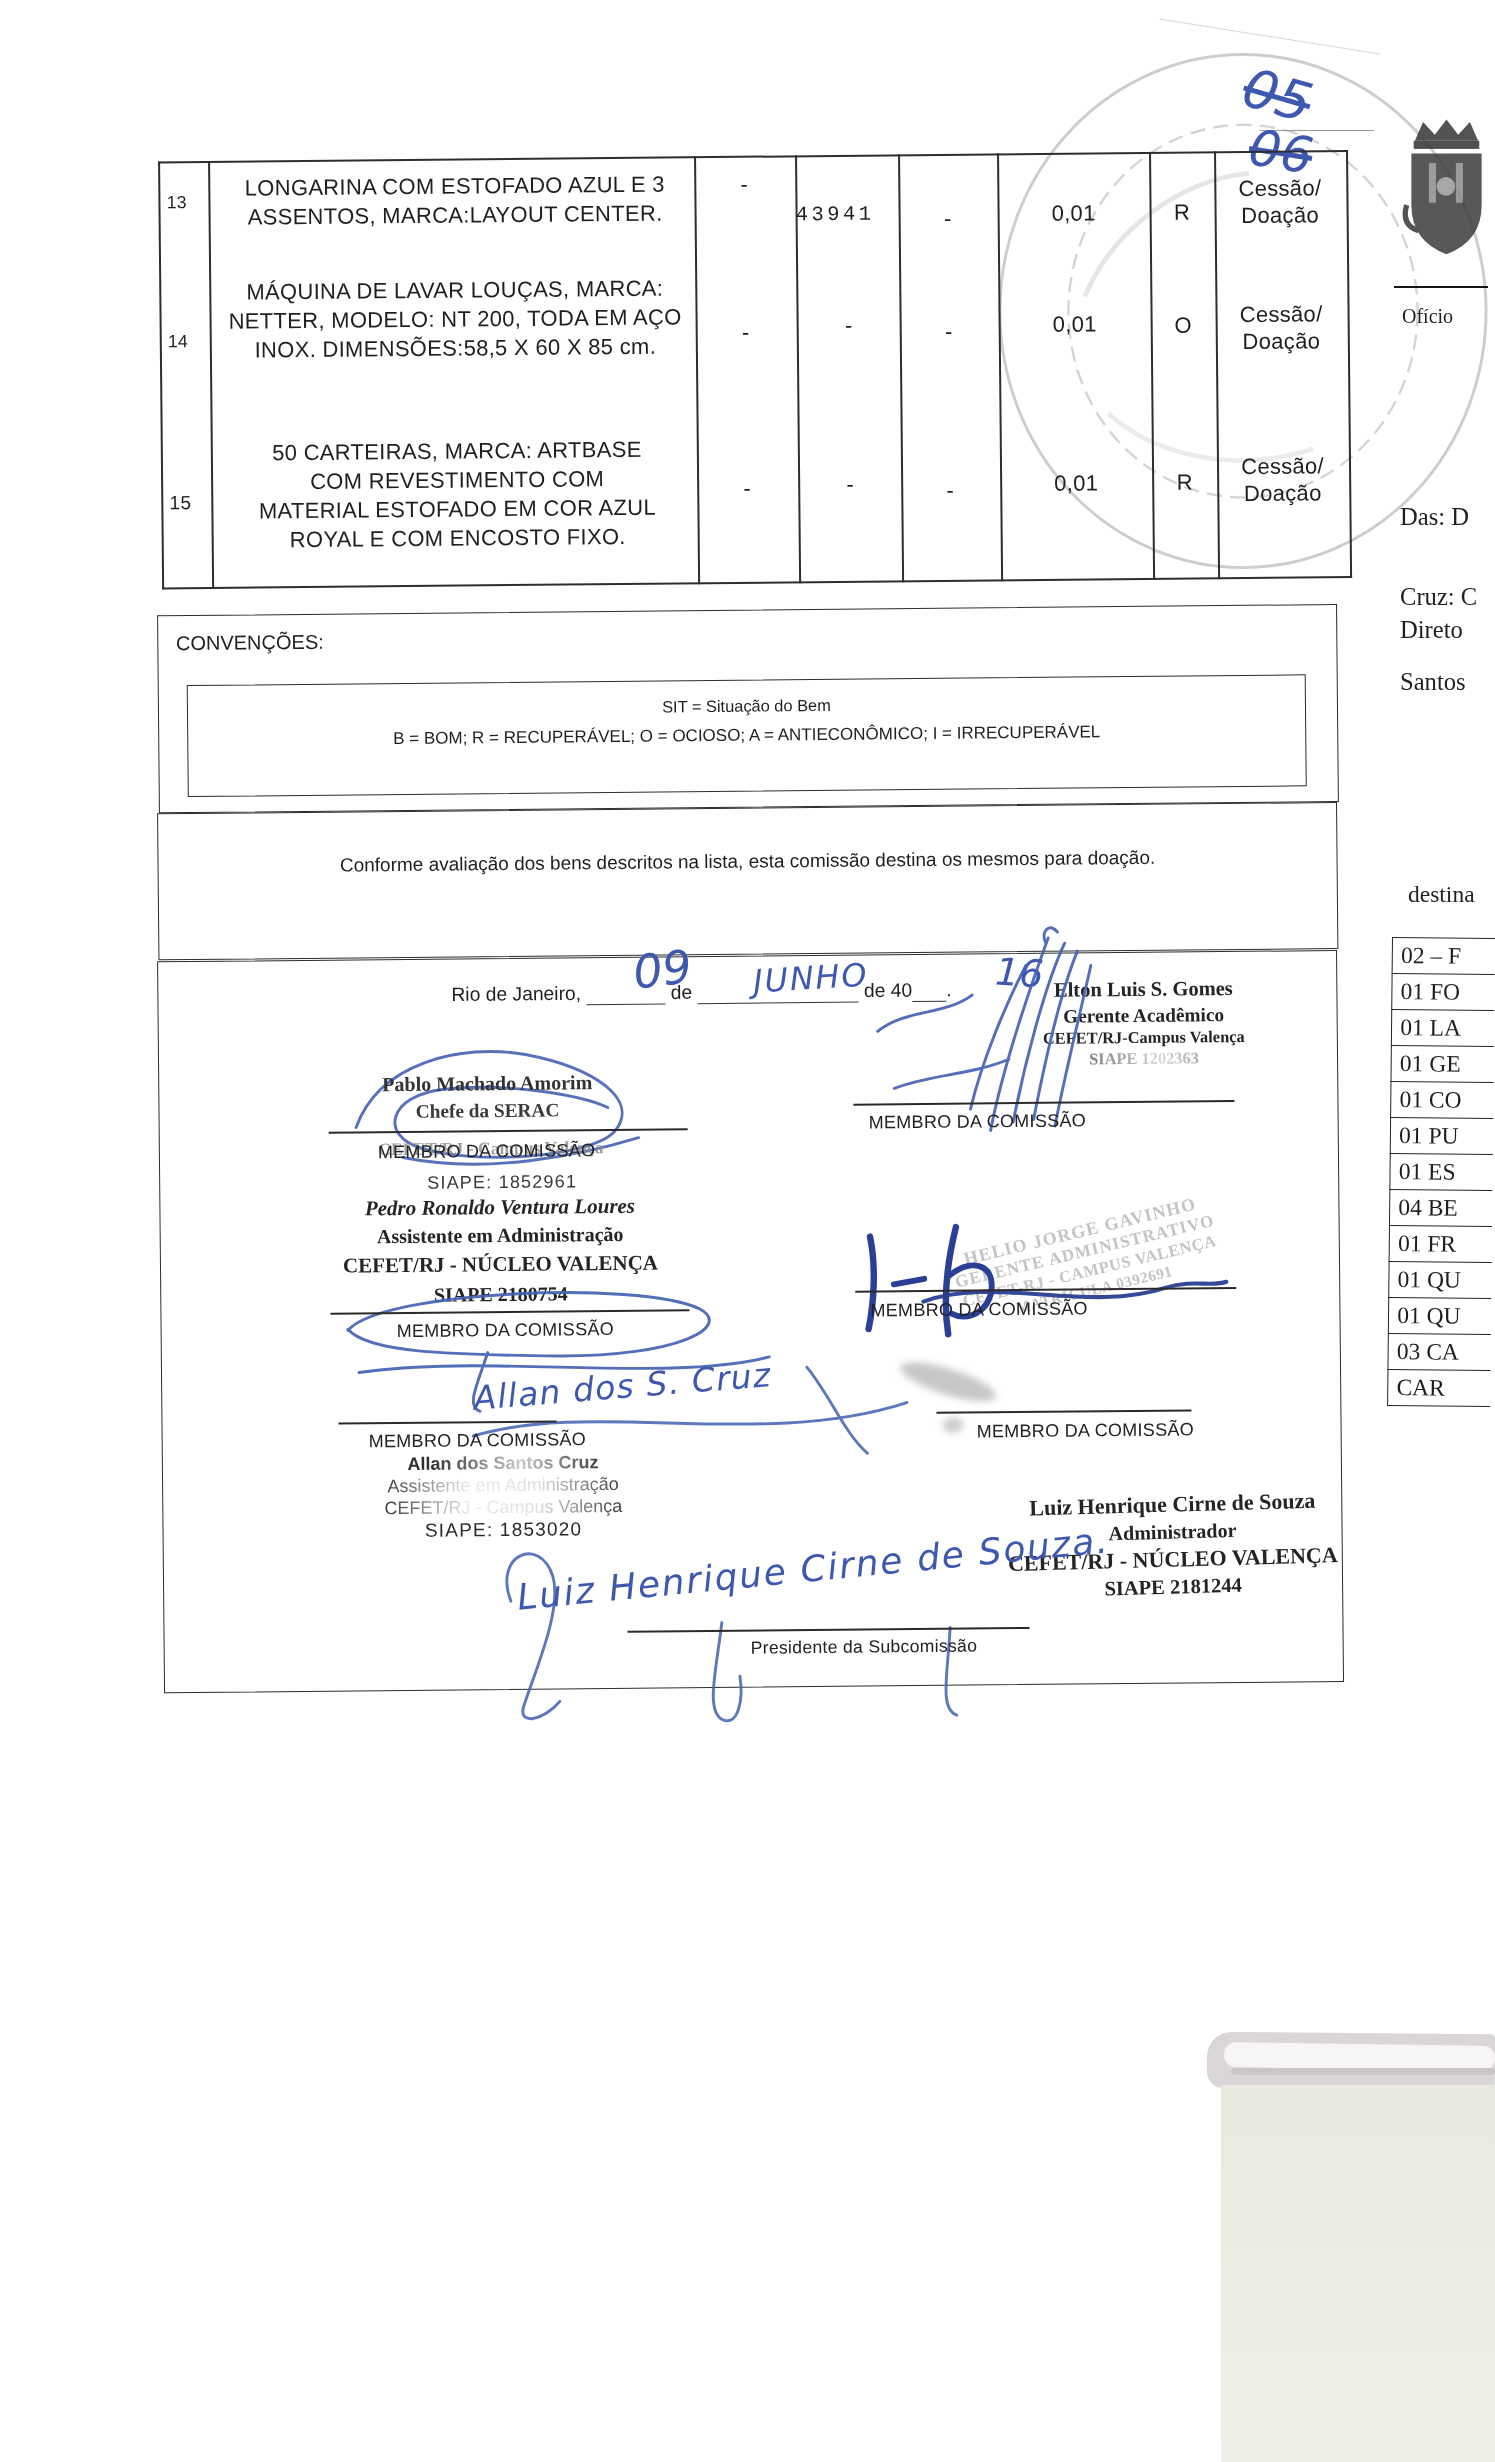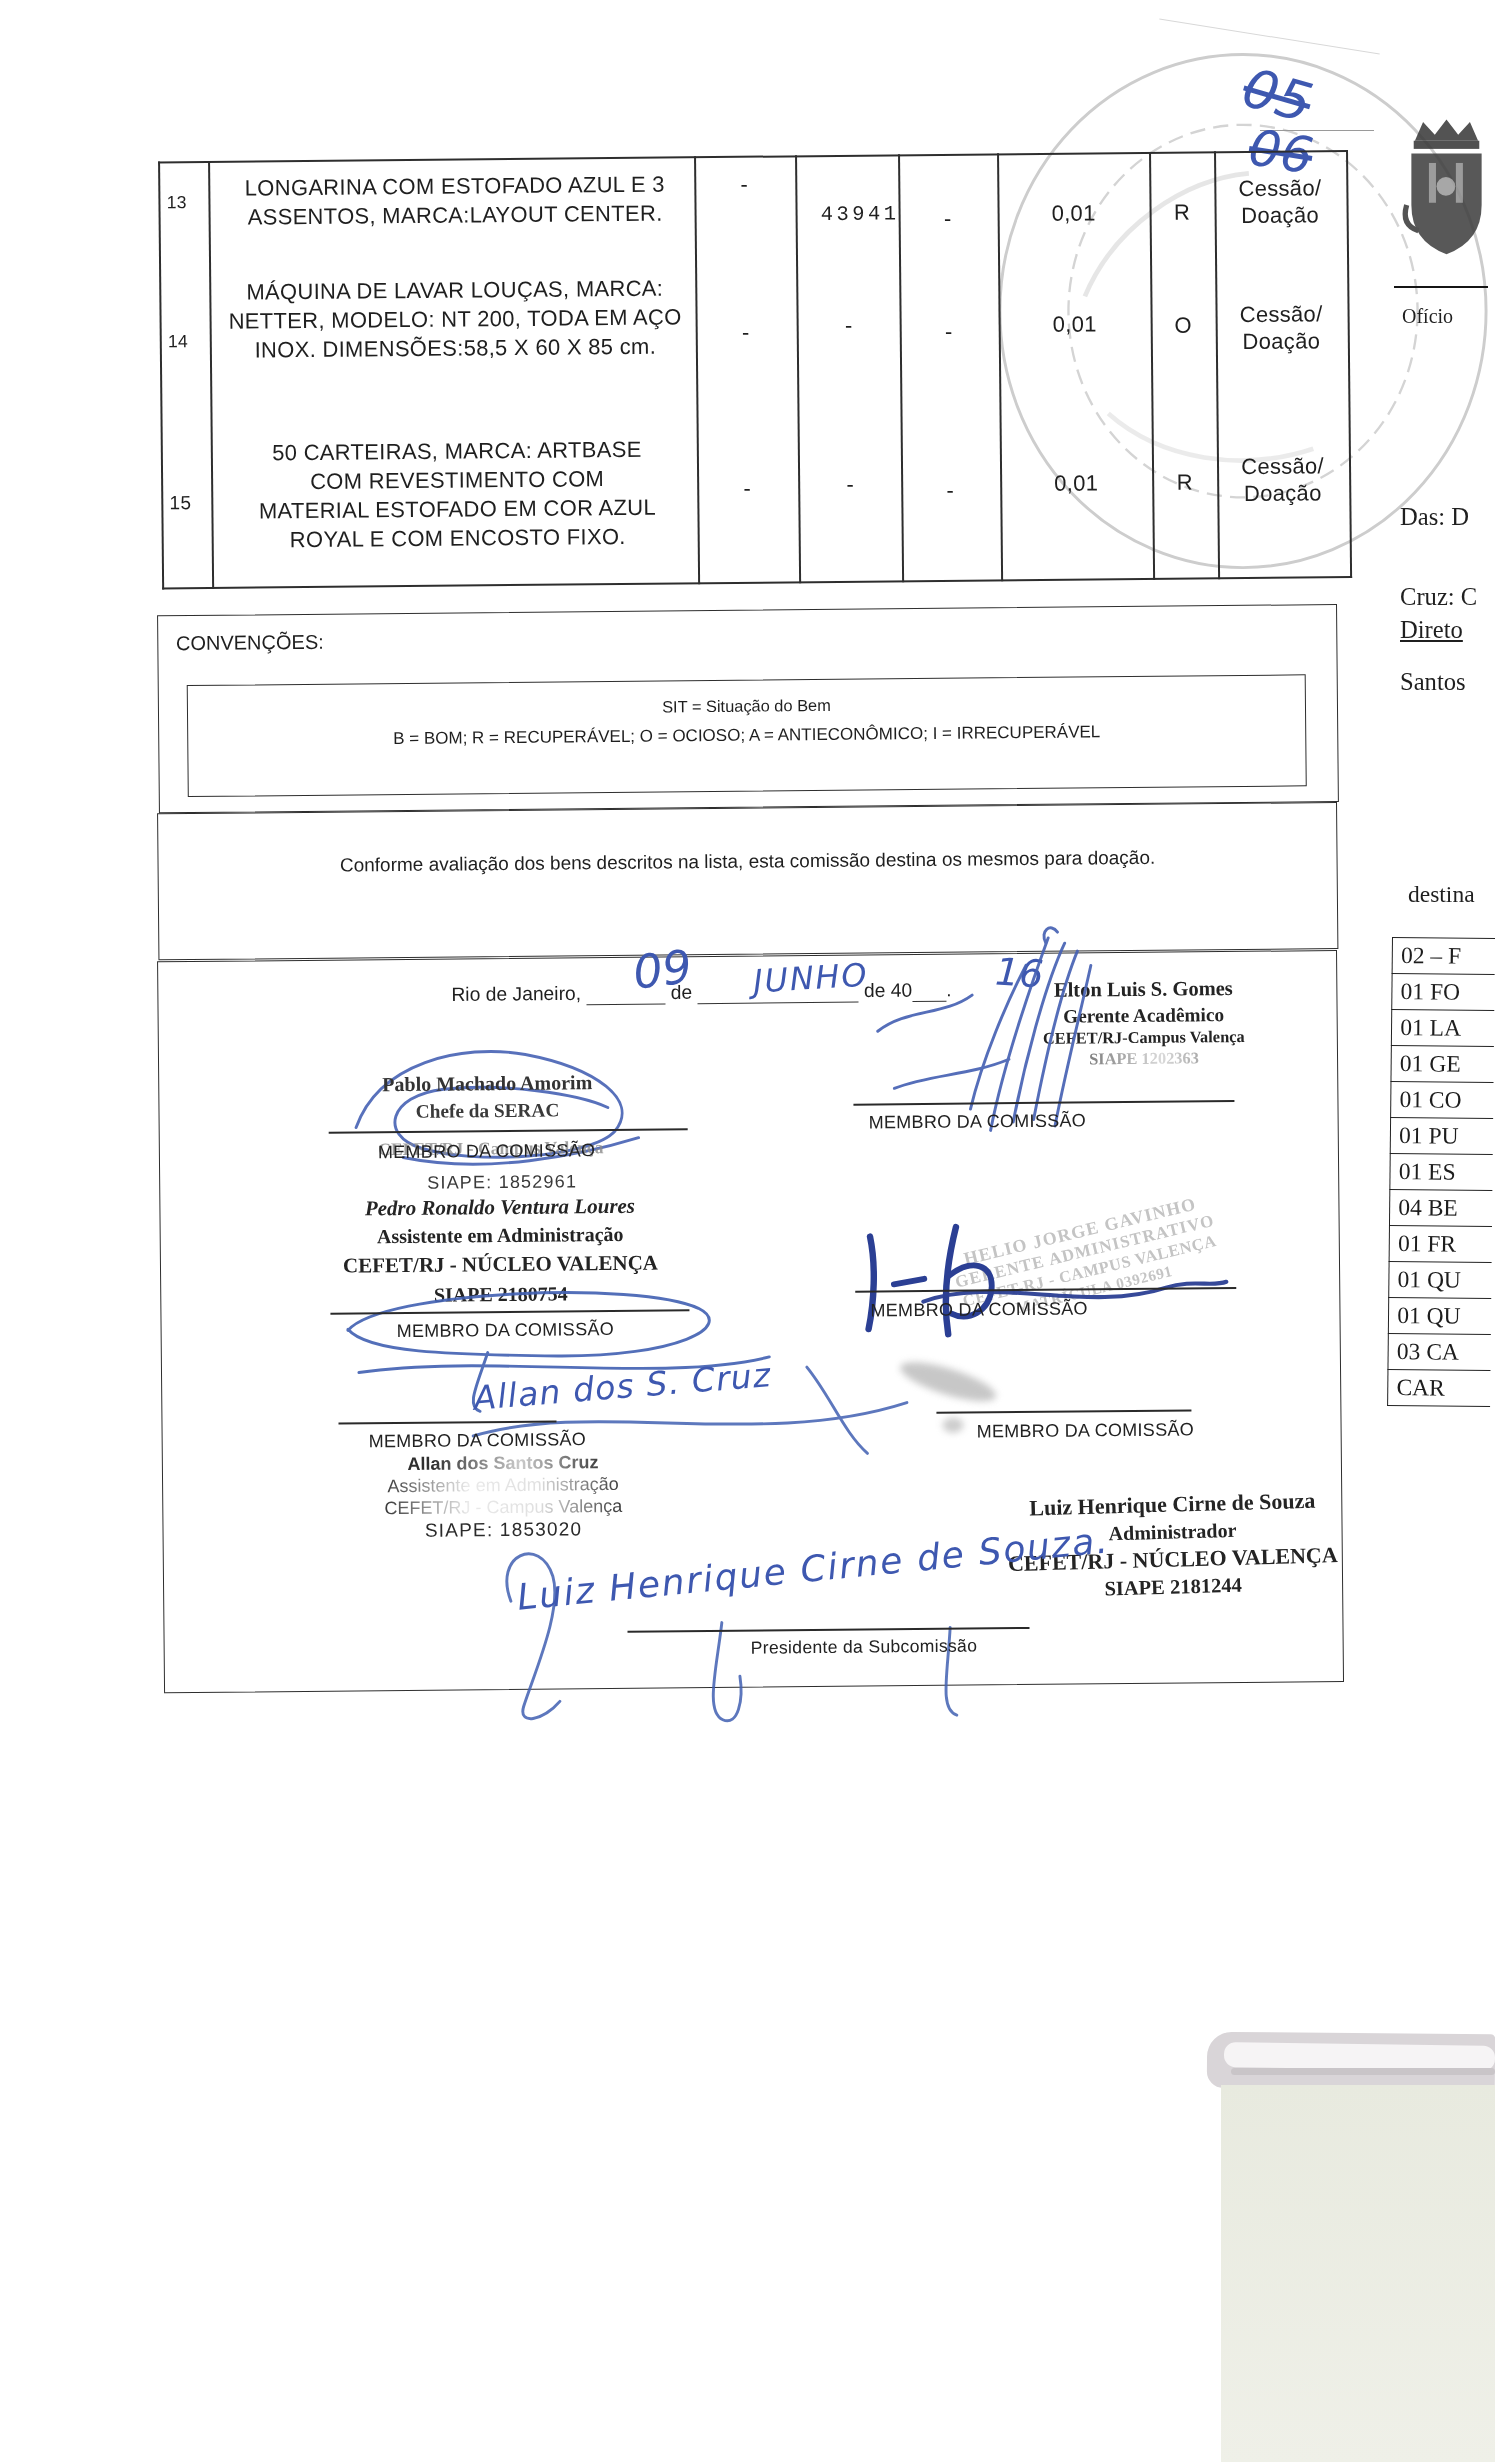--- a/index.html
+++ b/index.html
@@ -61,21 +61,21 @@
   <div class="vline" style="left:637px;"></div>
   <div class="vline" style="left:740px;"></div>
   <div class="vline" style="left:839px;"></div>
   <div class="vline" style="left:991px;"></div>
   <div class="vline" style="left:1056px;"></div>
   <div class="vline" style="left:1188px;"></div>
 
   <div class="cell" style="left:8.2px;top:30.5px;font-size:17.6px;">13</div>
   <div class="cell desc" style="left:62px;top:13px;width:469px;">LONGARINA COM ESTOFADO AZUL E 3 ASSENTOS, MARCA:LAYOUT CENTER.</div>
   <div class="cell" style="left:536px;top:16.4px;width:100px;text-align:center;">-</div>
-  <div class="cell mono" style="left:637px;top:48px;width:104px;text-align:right;font-size:20.5px;letter-spacing:3.5px;">43941</div>
+  <div class="cell mono" style="left:637px;top:48px;width:104px;text-align:left;font-size:20.5px;letter-spacing:3.5px;">43941</div>
   <div class="cell" style="left:740px;top:52px;width:98px;text-align:center;">-</div>
   <div class="cell" style="left:839px;top:48px;width:152px;text-align:center;">0,01</div>
   <div class="cell" style="left:991px;top:48px;width:65px;text-align:center;">R</div>
   <div class="cell dest" style="left:1060px;top:23.5px;">Cessão/ Doação</div>
 
   <div class="cell" style="left:8.2px;top:170px;font-size:17.6px;">14</div>
   <div class="cell desc" style="left:67px;top:117px;width:457px;">MÁQUINA DE LAVAR LOUÇAS, MARCA: NETTER, MODELO: NT 200, TODA EM AÇO INOX. DIMENSÕES:58,5 X 60 X 85 cm.</div>
   <div class="cell" style="left:536px;top:164px;width:100px;text-align:center;">-</div>
   <div class="cell" style="left:637px;top:158px;width:104px;text-align:center;">-</div>
   <div class="cell" style="left:740px;top:165px;width:98px;text-align:center;">-</div>
@@ -223,21 +223,21 @@
   <path d="M16,62 h120 v88 q0,62 -60,84 q-60,-22 -60,-84 Z" fill="#414141"></path>
   <rect x="46" y="78" width="12" height="68" fill="#cfcfcf" opacity="0.55"></rect>
   <rect x="92" y="78" width="12" height="68" fill="#cfcfcf" opacity="0.55"></rect>
   <circle cx="75" cy="118" r="16" fill="#d8d8d8" opacity="0.6"></circle>
   <path d="M8,150 q-10,34 20,44" fill="none" stroke="#3c3c3c" stroke-width="9"></path>
 </svg>
 <div class="abs" style="left:1394px;top:286px;width:94px;height:1.8px;background:#151515;"></div>
 <div class="abs ser" style="left:1402px;top:305px;font-size:20px;">Ofício</div>
 <div class="abs ser" style="left:1400px;top:503px;font-size:24.6px;">Das: D</div>
 <div class="abs ser" style="left:1400px;top:583px;font-size:24.6px;">Cruz: C</div>
-<div class="abs ser" style="left:1400px;top:616px;font-size:24.6px;text-decoration:underline;">Direto</div>
+<div class="abs ser" style="left:1400px;top:616px;font-size:24.6px;">Direto</div>
 <div class="abs ser" style="left:1400px;top:668px;font-size:24.6px;">Santos</div>
 <div class="abs ser" style="left:1408px;top:881px;font-size:23.5px;">destina</div>
 
 <div class="abs" style="left:1392px;top:937px;width:103px;transform:rotate(0.6deg);transform-origin:top left;">
   <div class="siderow">02 – F</div>
   <div class="siderow">01 FO</div>
   <div class="siderow">01 LA</div>
   <div class="siderow">01 GE</div>
   <div class="siderow">01 CO</div>
   <div class="siderow">01 PU</div>

